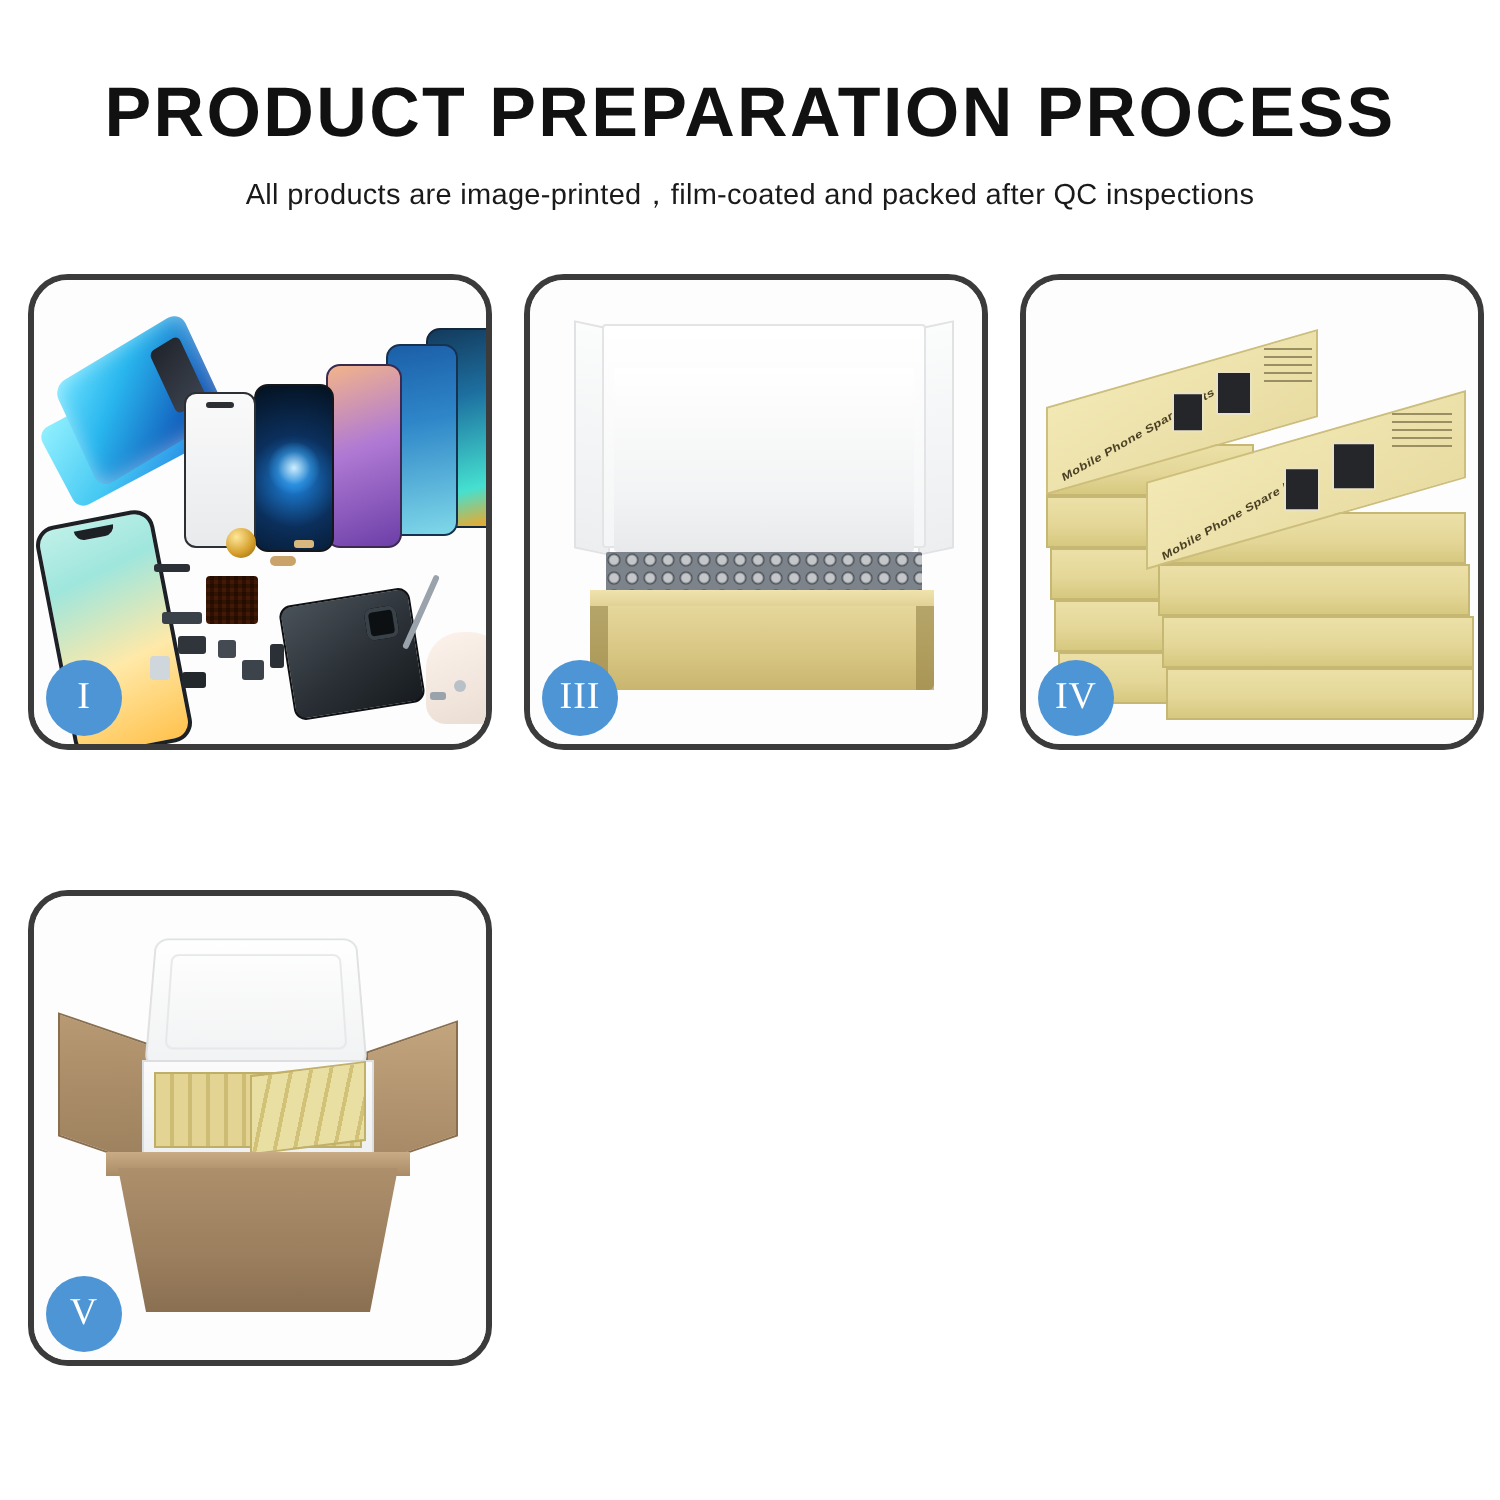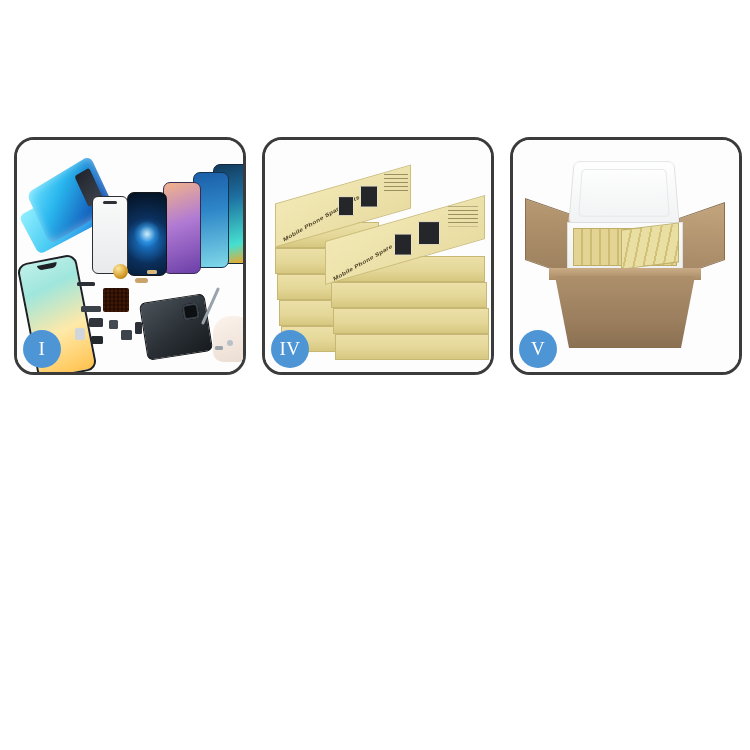--- a/index.html
+++ b/index.html
@@ -436,20 +436,24 @@
     width:17px; height:18px;
     background: rgba(120,95,65,.5);
     transform: skewY(13deg);
   }
 </style>
 </head>
 <body>
 
 <div class="page">
 
+  <div class="header">
+    <div class="title">PRODUCT PREPARATION PROCESS</div>
+    <div class="subtitle">All products are image-printed，film-coated and packed after QC inspections</div>
+  </div>
 
   <div class="grid">
 
     <div class="card">
       <div class="scene">
         <div class="p1-film2"></div>
         <div class="p1-film"></div>
         <div class="p1-ph-teal"></div>
         <div class="p1-ph-blue"></div>
         <div class="p1-ph-purple"></div>
@@ -471,20 +475,32 @@
         <div class="chip c8"></div>
         <div class="chip c9"></div>
         <div class="chip c10"></div>
         <div class="chip c12"></div>
         <div class="chip c13"></div>
       </div>
       <div class="badge">I</div>
     </div>
 
 
+    <div class="card">
+      <div class="scene">
+        <div class="p3-lid-l"></div>
+        <div class="p3-lid-r"></div>
+        <div class="p3-lid"></div>
+        <div class="p3-foam"></div>
+        <div class="p3-bubblerow"></div>
+        <div class="p3-boxtop"></div>
+        <div class="p3-boxfront"></div>
+      </div>
+      <div class="badge">III</div>
+    </div>
 
     <div class="card">
       <div class="scene">
         <div class="p4-stack">
 
           <div class="p4-box" style="left:2px;  top:62px;  width:104px; height:26px;"></div>
           <div class="p4-box" style="left:2px;  top:88px;  width:104px; height:26px;"></div>
           <div class="p4-box" style="left:4px;  top:114px; width:104px; height:26px;"></div>
           <div class="p4-box" style="left:6px;  top:140px; width:104px; height:26px;"></div>
           <div class="p4-box" style="left:8px;  top:166px; width:104px; height:26px;"></div>

